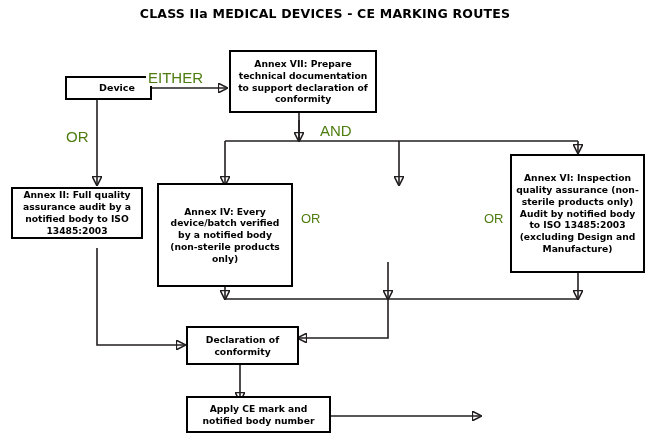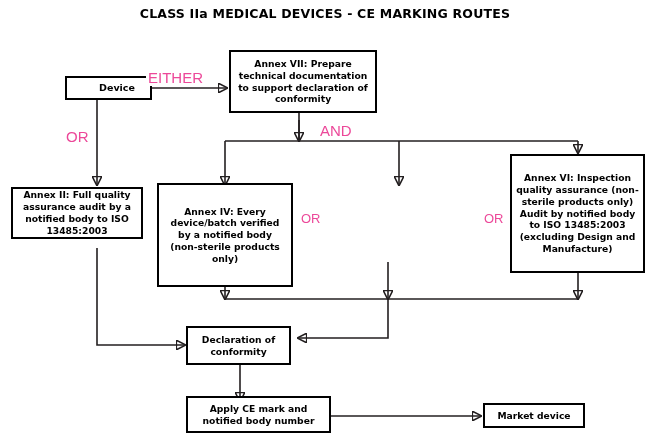--- a/index.html
+++ b/index.html
@@ -39,21 +39,21 @@
     text-align: center;
     font-size: 9.2px;
     font-weight: bold;
     line-height: 1.28;
     padding: 2px 4px;
     z-index: 2;
   }
   .node.small { font-size: 9.5px; }
   .conn-label {
     position: absolute;
-    color: #ec4899;
+    color: #4d7c0f;
     font-family: "Liberation Sans", sans-serif;
     font-size: 15px;
     font-weight: normal;
     white-space: nowrap;
     z-index: 3;
     background: #ffffff;
     padding: 0 2px;
   }
   .conn-label.or-small {
     font-size: 13px;
@@ -134,31 +134,28 @@
 
   <div class="node" style="left:157px; top:183px; width:136px; height:104px;">
     <span>Annex IV: Every device/batch verified by a notified body (non-sterile products only)</span>
   </div>
 
 
   <div class="node" style="left:510px; top:154px; width:135px; height:119px;">
     <span>Annex VI: Inspection quality assurance (non-sterile products only) Audit by notified body to ISO 13485:2003 (excluding Design and Manufacture)</span>
   </div>
 
-  <div class="node" style="left:186px; top:326px; width:105px; height:39px;">
+  <div class="node" style="left:186px; top:326px; width:113px; height:39px;">
     <span>Declaration of conformity</span>
   </div>
 
   <div class="node" style="left:186px; top:384px; width:145px; height:37px;margin-top:12px;">
     <span>Apply CE mark and notified body number</span>
   </div>
 
-  <div class="node" style="left:483px; top:403px; width:102px; height:25px;">
-    <span>Market device</span>
-  </div>
 
   <div class="conn-label" style="left:146px; top:69px;">EITHER</div>
 
   <div class="conn-label" style="left:64px; top:128px;">OR</div>
 
   <div class="conn-label" style="left:318px; top:122px;">AND</div>
 
   <div class="conn-label or-small" style="left:299px; top:211px;">OR</div>
 
   <div class="conn-label or-small" style="left:482px; top:211px;">OR</div>

